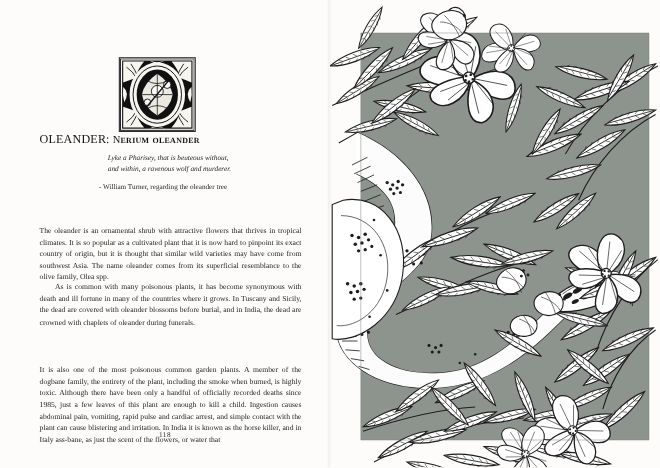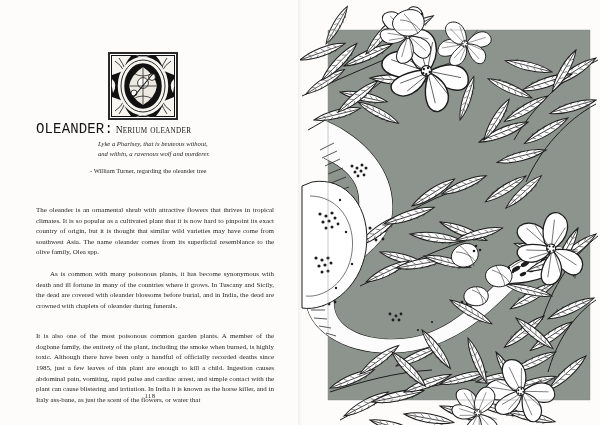--- a/index.html
+++ b/index.html
@@ -44,25 +44,26 @@
 
   #chapter-title {
     position: absolute;
     left: 36px; top: 121px;
     width: 240px;
     font-size: 10.4px;
     letter-spacing: .15px;
     color: #141414;
     white-space: nowrap;
   }
-  #chapter-title .big { font-size: 14px; font-family: Liberation Mono, monospace; }
+  #chapter-title .big { font-size: 11px; }
   #chapter-title .sc-first { font-size: 9.6px; }
   #chapter-title .sc {
     font-size: 7.2px;
     letter-spacing: .3px;
+    font-weight: bold;
   }
 
   #quote-block {
     position: absolute;
     left: 98px; top: 139px;
     width: 190px;
     font-style: italic;
     font-size: 6.6px;
     line-height: 10.2px;
     color: #26241f;
@@ -80,21 +81,21 @@
     position: absolute;
     left: 36px;
     width: 238px;
     font-size: 6.95px;
     line-height: 10.62px;
     text-align: justify;
     color: #201e1b;
     hyphens: none;
   }
   #para-1 { top: 198px; }
-  #para-2 { top: 262px; text-indent: 14px; }
+  #para-2 { top: 249px; text-indent: 14px; }
   #para-3 { top: 315px; margin-top: 16px; }
 
   #page-number {
     position: absolute;
     left: 0; top: 392px;
     width: 300px;
     text-align: center;
     font-size: 6.6px;
     letter-spacing: .4px;
     color: #2a2a2a;

